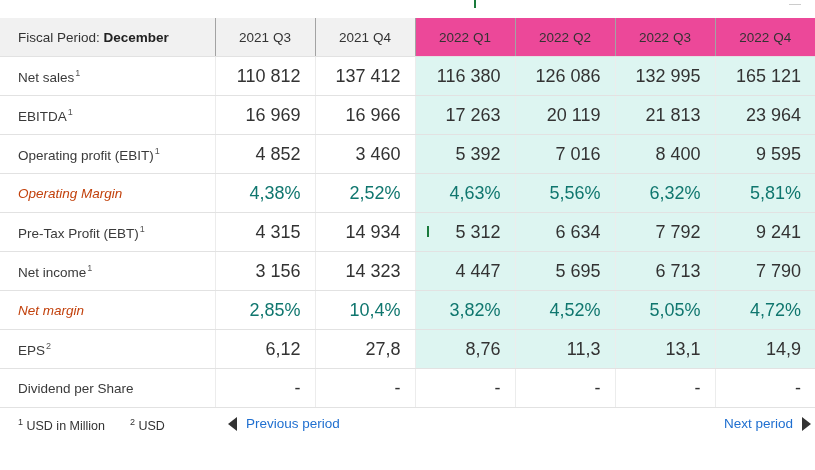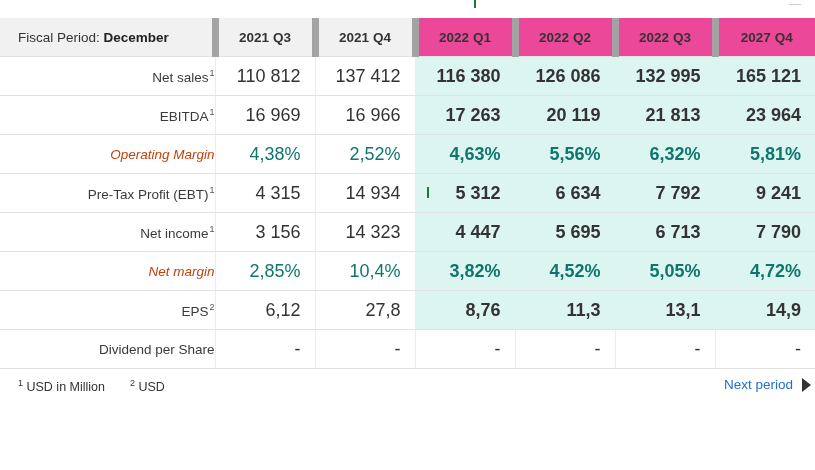--- a/index.html
+++ b/index.html
@@ -70,31 +70,31 @@
     text-align: left;
     padding-left: 18px;
     color: #333333;
     background: #f1f1f1;
   }
   thead th.label .fp-bold {
     font-weight: bold;
     color: #222222;
   }
   thead th.per {
-    font-weight: bold;
-    color: #333333;
-    border-left: 7px solid #a3a3a3;
+    font-weight: normal;
+    color: #333333;
+    border-left: 1px solid #a3a3a3;
   }
   thead th.per.hl {
     background: #ec4899;
   }
 
   tbody td.rowlabel {
-    text-align: right;
-    padding-left: 12px;
+    text-align: left;
+    padding-left: 18px;
     color: #3a3a3a;
     background: #ffffff;
     font-size: 13.5px;
     margin-top: 48px;
   }
   tbody tr.italic td.rowlabel {
     font-style: italic;
     color: #c2410c;
   }
   tbody td.val {
@@ -104,21 +104,20 @@
     color: #333333;
     font-size: 18px;
     border-left: 1px solid #ececec;
   }
   tbody tr.italic td.val {
     color: #0f766e;
     font-style: normal;
   }
   tbody td.val.hl {
     background: #ddf5f1;
-    font-weight: bold;
   }
   sup {
     font-size: 9px;
     vertical-align: super;
     color: #555555;
     margin-left: 1px;
   }
 
   .tick-mark {
     display: inline-block;
@@ -210,21 +209,21 @@
       <tr>
         <th class="label">
           <span>Fiscal Period:</span>
           <span class="fp-bold">December</span>
         </th>
         <th class="per">2021 Q3</th>
         <th class="per">2021 Q4</th>
         <th class="per hl">2022 Q1</th>
         <th class="per hl">2022 Q2</th>
         <th class="per hl">2022 Q3</th>
-        <th class="per hl">2027 Q4</th>
+        <th class="per hl">2022 Q4</th>
       </tr>
     </thead>
     <tbody>
 
       <tr>
         <td class="rowlabel"><span>Net sales</span><sup>1</sup></td>
         <td class="val">110 812</td>
         <td class="val">137 412</td>
         <td class="val hl">116 380</td>
         <td class="val hl">126 086</td>
@@ -235,20 +234,29 @@
       <tr>
         <td class="rowlabel"><span>EBITDA</span><sup>1</sup></td>
         <td class="val">16 969</td>
         <td class="val">16 966</td>
         <td class="val hl">17 263</td>
         <td class="val hl">20 119</td>
         <td class="val hl">21 813</td>
         <td class="val hl">23 964</td>
       </tr>
 
+      <tr>
+        <td class="rowlabel"><span>Operating profit (EBIT)</span><sup>1</sup></td>
+        <td class="val">4 852</td>
+        <td class="val">3 460</td>
+        <td class="val hl">5 392</td>
+        <td class="val hl">7 016</td>
+        <td class="val hl">8 400</td>
+        <td class="val hl">9 595</td>
+      </tr>
 
       <tr class="italic">
         <td class="rowlabel"><span>Operating Margin</span></td>
         <td class="val">4,38%</td>
         <td class="val">2,52%</td>
         <td class="val hl">4,63%</td>
         <td class="val hl">5,56%</td>
         <td class="val hl">6,32%</td>
         <td class="val hl">5,81%</td>
       </tr>
@@ -309,20 +317,24 @@
 
   <div class="footer">
     <div class="footnotes">
       <span class="fn-sup">1</span>
       <span>USD in Million</span>
       <span class="gap"></span>
       <span class="fn-sup">2</span>
       <span>USD</span>
     </div>
 
+    <div class="prev-nav">
+      <span class="arrow-left"></span>
+      <span class="nav-label">Previous period</span>
+    </div>
 
     <div class="next-nav">
       <span class="nav-label">Next period</span>
       <span class="arrow-right"></span>
     </div>
   </div>
 
 </div>
 
 </body></html>

